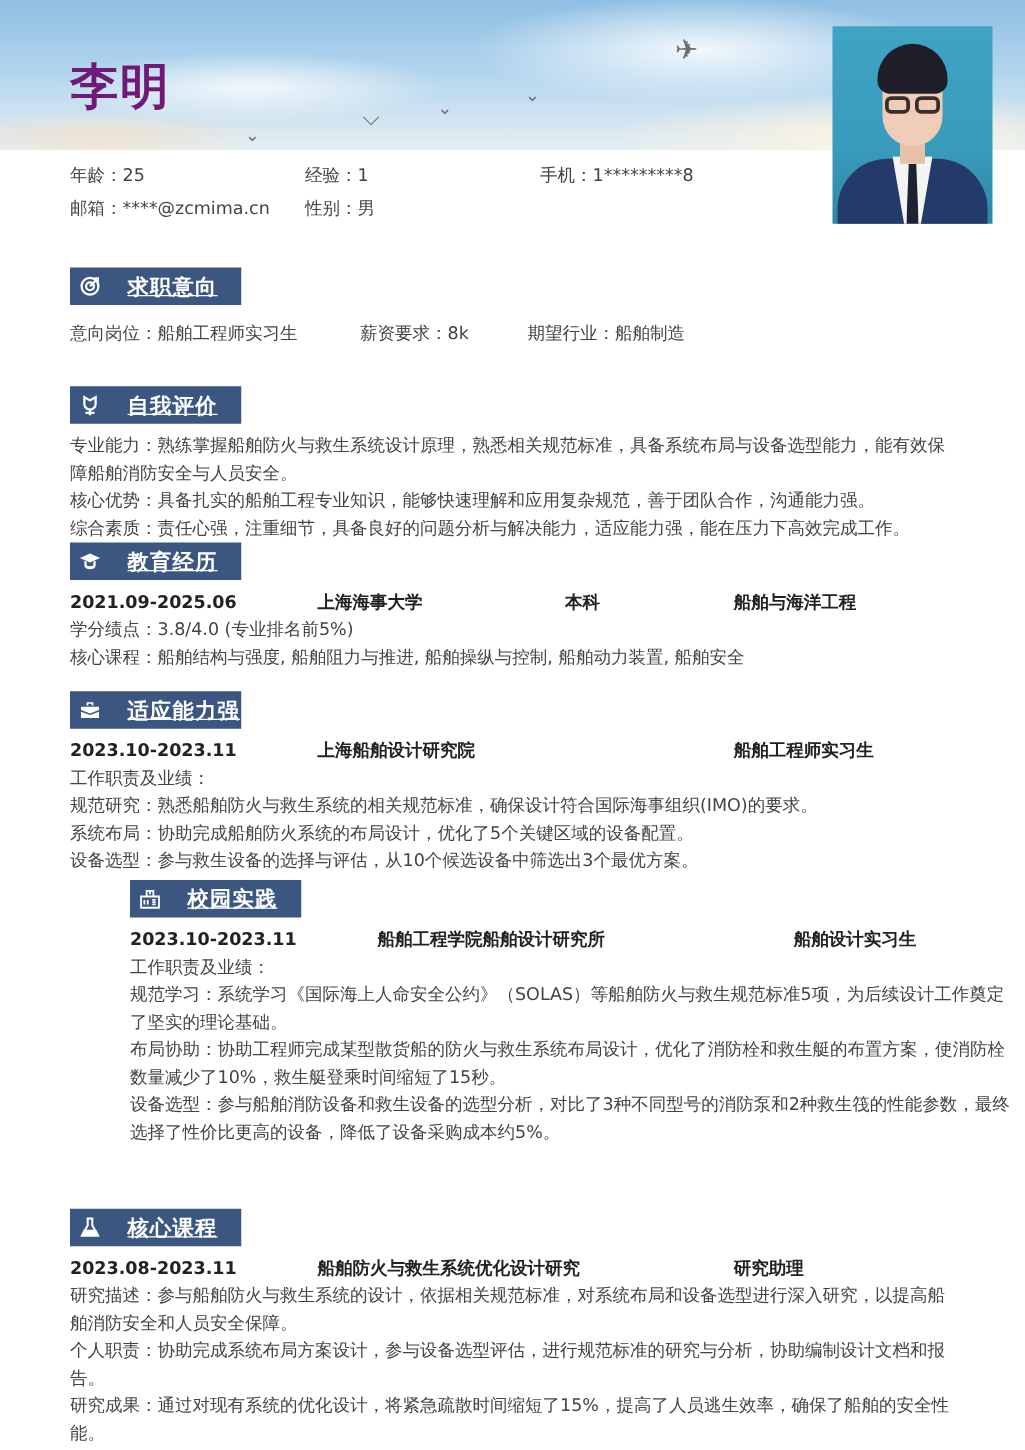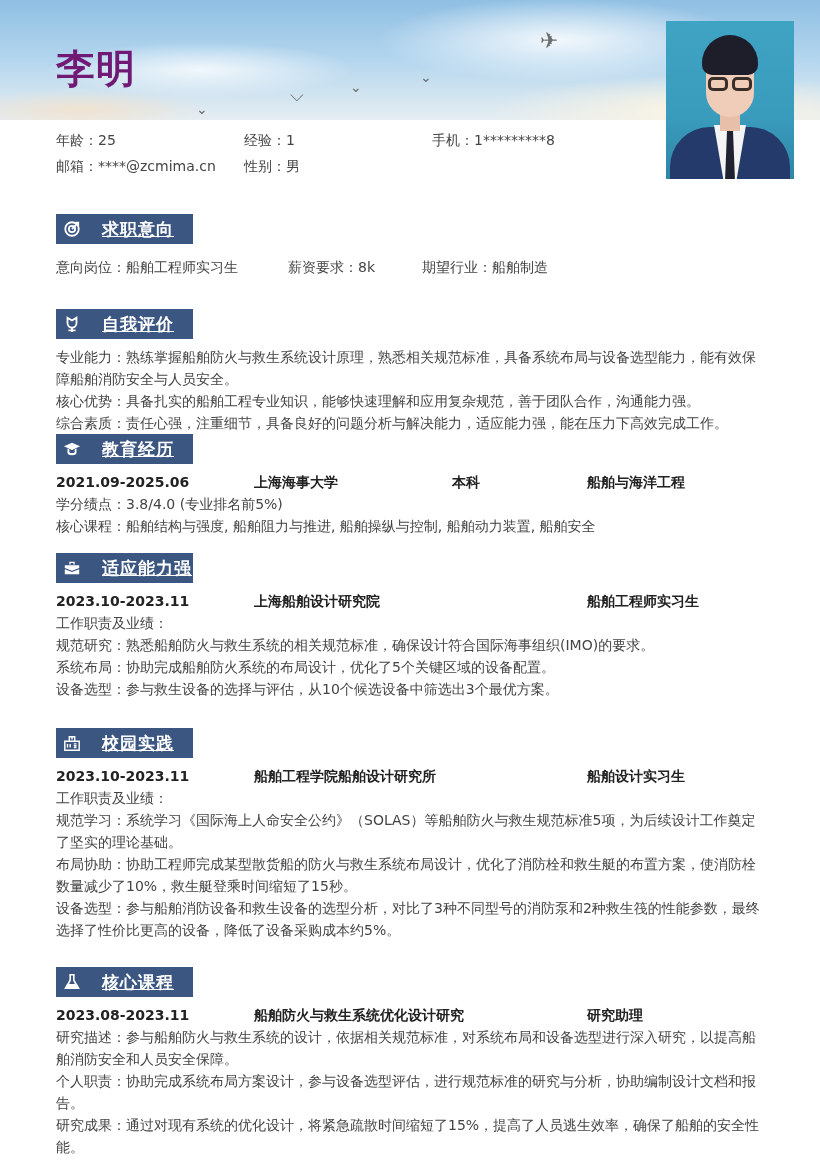--- a/index.html
+++ b/index.html
@@ -152,21 +152,21 @@
     <span style="left:0;">2023.10-2023.11</span>
     <span style="left:198px;">上海船舶设计研究院</span>
     <span style="left:531px;">船舶工程师实习生</span>
   </div>
   <div class="para">工作职责及业绩：</div>
   <div class="para">规范研究：熟悉船舶防火与救生系统的相关规范标准，确保设计符合国际海事组织(IMO)的要求。</div>
   <div class="para">系统布局：协助完成船舶防火系统的布局设计，优化了5个关键区域的设备配置。</div>
   <div class="para">设备选型：参与救生设备的选择与评估，从10个候选设备中筛选出3个最优方案。</div>
 </div>
 
-<div class="section" style="top:728px;">
+<div class="section" style="top:704px;margin-left:48px;">
   <div class="sec-head">
     <span class="sec-icon">
       <svg viewBox="0 0 20 20" fill="none" stroke="#fff" stroke-width="1.6">
           <path d="M7 8 L7 3 L13 3 L13 8"></path>
           <path d="M2 18 L2 8 L18 8 L18 18 Z"></path>
           <path d="M5 11 L5 15 M8 11 L8 15 M12 11 L15 11 M12 13 L15 13 M12 15 L15 15 M10 3 L10 6"></path>
         </svg>
     </span>
     <span class="sec-title">校园实践</span>
   </div>

